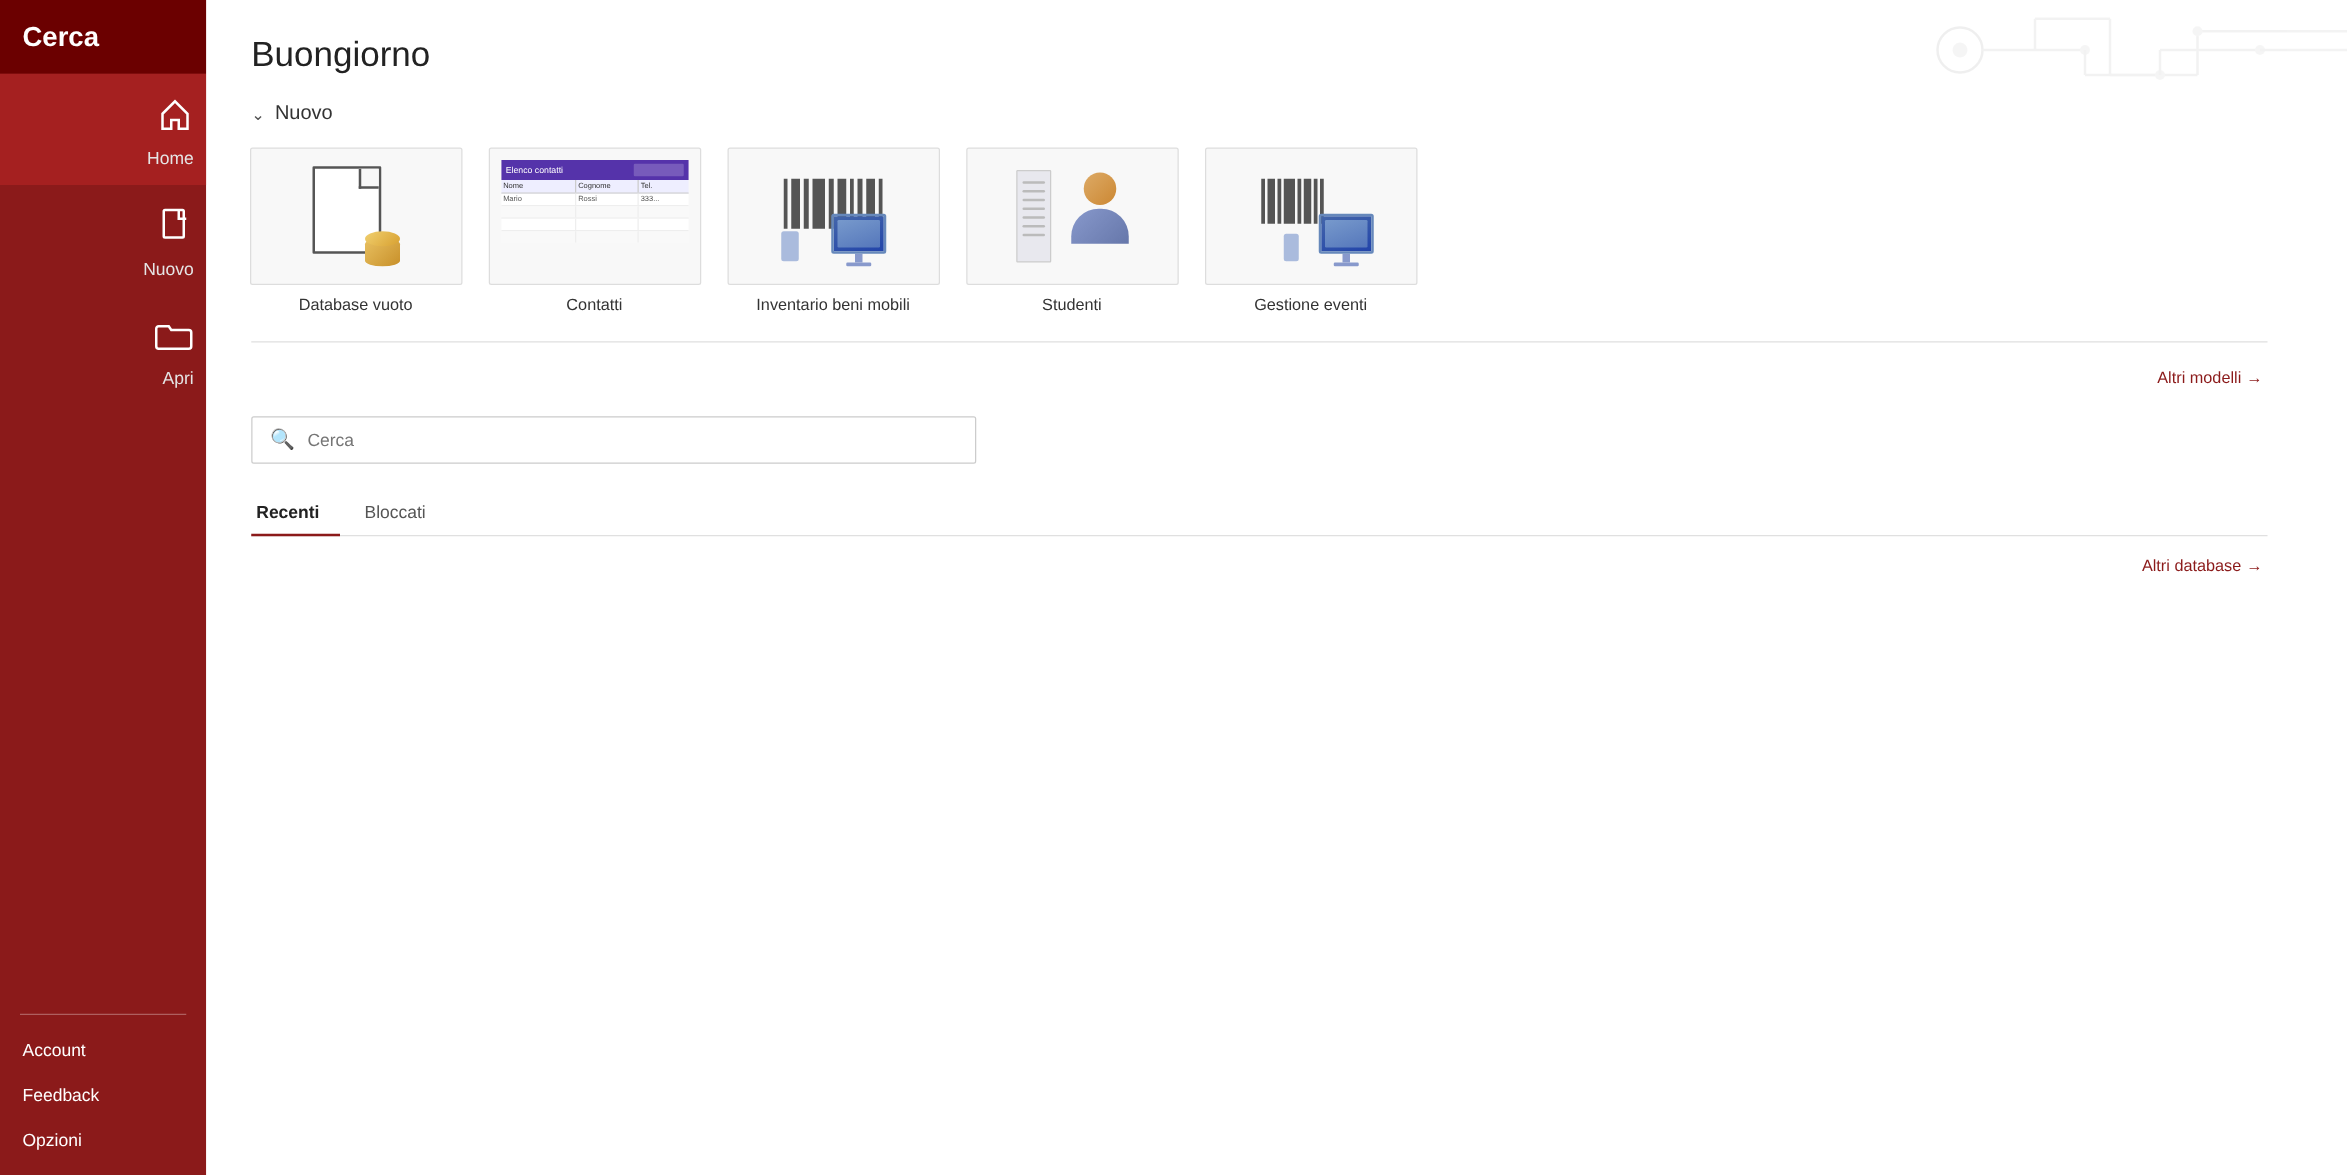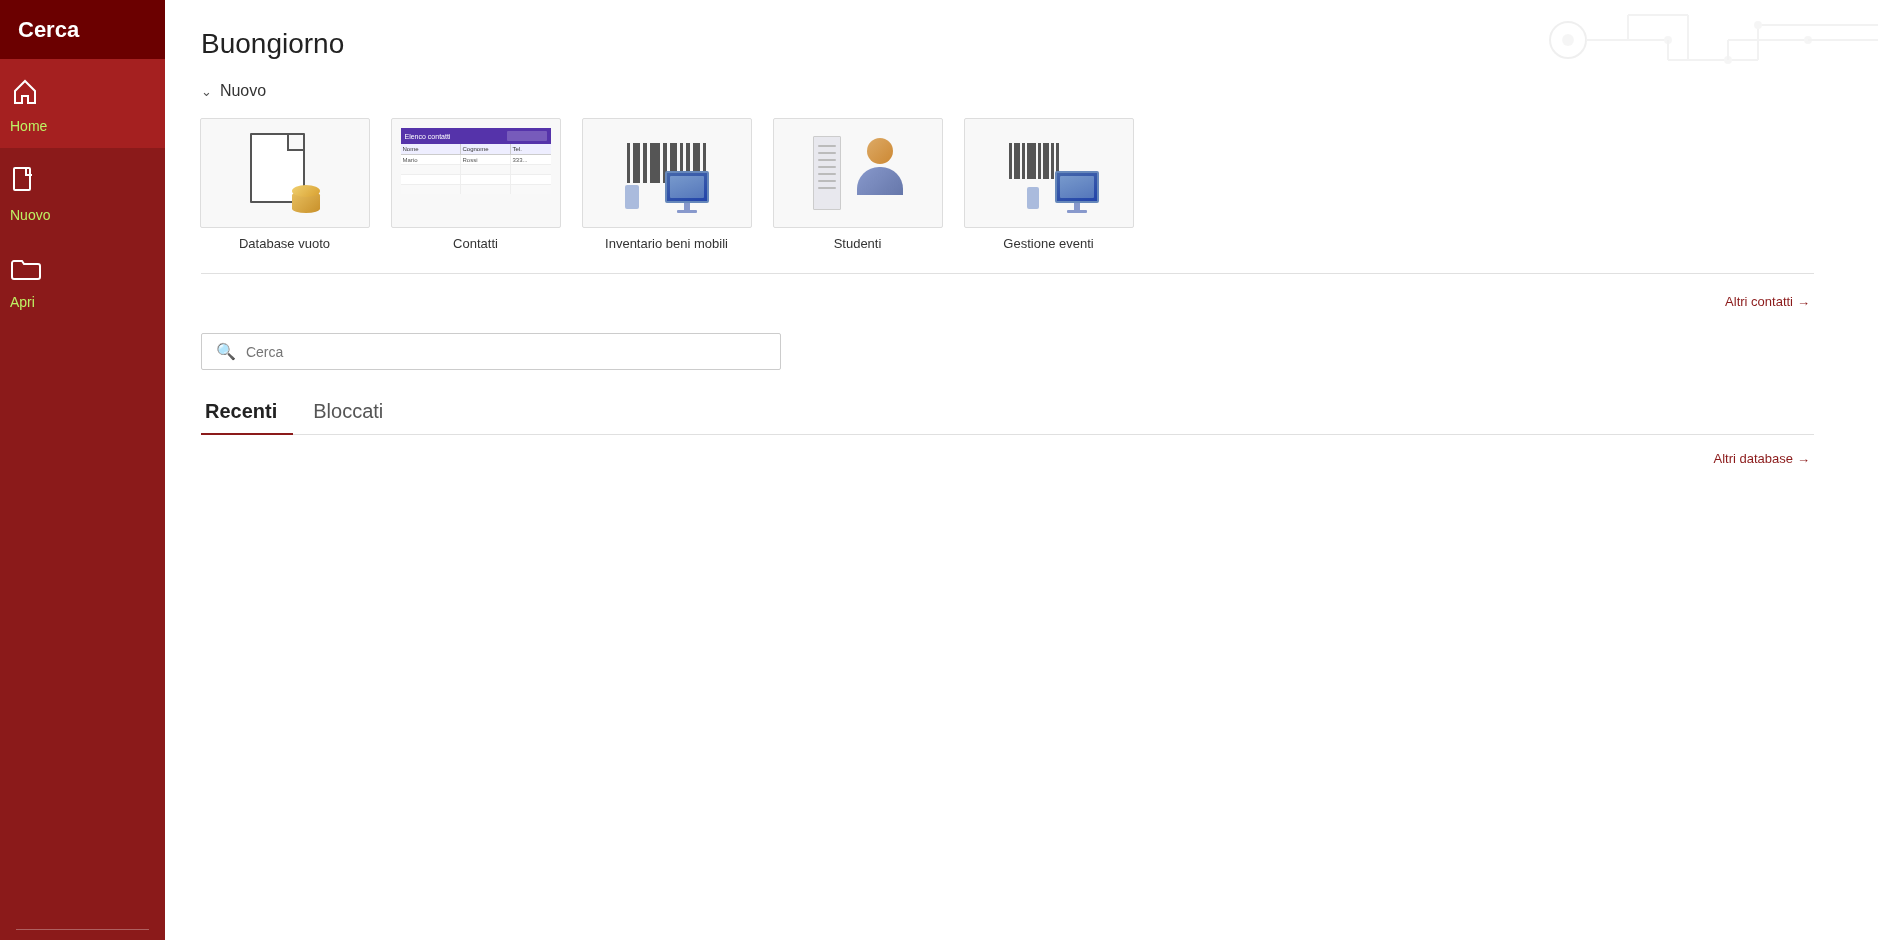--- a/index.html
+++ b/index.html
@@ -25,24 +25,24 @@
       align-items: center;
     }
     .sidebar-nav {
       flex: 1;
       display: flex;
       flex-direction: column;
     }
     .sidebar-item {
       display: flex;
       flex-direction: column;
-      align-items: flex-start;
+      align-items: flex-end;
       justify-content: center;
       padding: 18px 10px 14px;
-      color: #bef264;
+      color: #e5e5e5;
       cursor: pointer;
       gap: 6px;
       font-size: 14px;
     }
     .sidebar-item.active { background: #A52020; }
     .sidebar-icon { font-size: 28px; line-height: 1; }
     .sidebar-divider {
       border: none;
       border-top: 1px solid rgba(255,255,255,0.3);
       margin: 10px 16px;
@@ -216,21 +216,21 @@
     }
 
     
     .tabs {
       display: flex;
       gap: 0;
       margin-bottom: 16px;
       border-bottom: 1px solid #e0e0e0;
     }
     .tab {
-      font-size: 20px;
+      font-size: 14px;
       padding: 8px 16px 10px 4px;
       cursor: pointer;
       color: #555;
       border-bottom: 2px solid transparent;
       margin-bottom: -1px;
       margin-right: 16px;
     }
     .tab.active {
       color: #222;
       border-bottom: 2px solid #8B1A1A;
@@ -289,20 +289,31 @@
         <svg width="32" height="28" viewBox="0 0 32 28" fill="none">
           <path d="M2 8C2 6.9 2.9 6 4 6H12L14 9H28C29.1 9 30 9.9 30 11V22C30 23.1 29.1 24 28 24H4C2.9 24 2 23.1 2 22V8Z" stroke="white" stroke-width="2" fill="none"></path>
         </svg>
       </span>
       <span>Apri</span>
     </div>
 
     <div style="flex:1"></div>
     <hr class="sidebar-divider">
 
+    <div class="sidebar-bottom">
+      <div class="sidebar-bottom-item">
+        <span>Account</span>
+      </div>
+      <div class="sidebar-bottom-item">
+        <span>Feedback</span>
+      </div>
+      <div class="sidebar-bottom-item">
+        <span>Opzioni</span>
+      </div>
+    </div>
   </div>
 </div>
 
 <div class="main">
 
   <svg class="circuit-decoration" viewBox="0 0 350 80" fill="none">
     <circle cx="40" cy="40" r="18" stroke="#aaa" stroke-width="2"></circle>
     <circle cx="40" cy="40" r="6" fill="#ccc"></circle>
     <line x1="58" y1="40" x2="100" y2="40" stroke="#bbb" stroke-width="2"></line>
     <line x1="100" y1="40" x2="100" y2="15" stroke="#bbb" stroke-width="2"></line>
@@ -463,21 +474,21 @@
       </div>
       <span class="template-label">Gestione eventi</span>
     </div>
 
   </div>
 
   <hr class="section-divider">
 
   <div class="more-link">
     <span>
-      <span>Altri contatti</span>
+      <span>Altri modelli</span>
       <span> →</span>
     </span>
   </div>
 
   <div class="search-box">
     <span class="search-icon">🔍</span>
     <input class="search-input" type="text" placeholder="Cerca" style="">
   </div>
 
   <div class="tabs">

